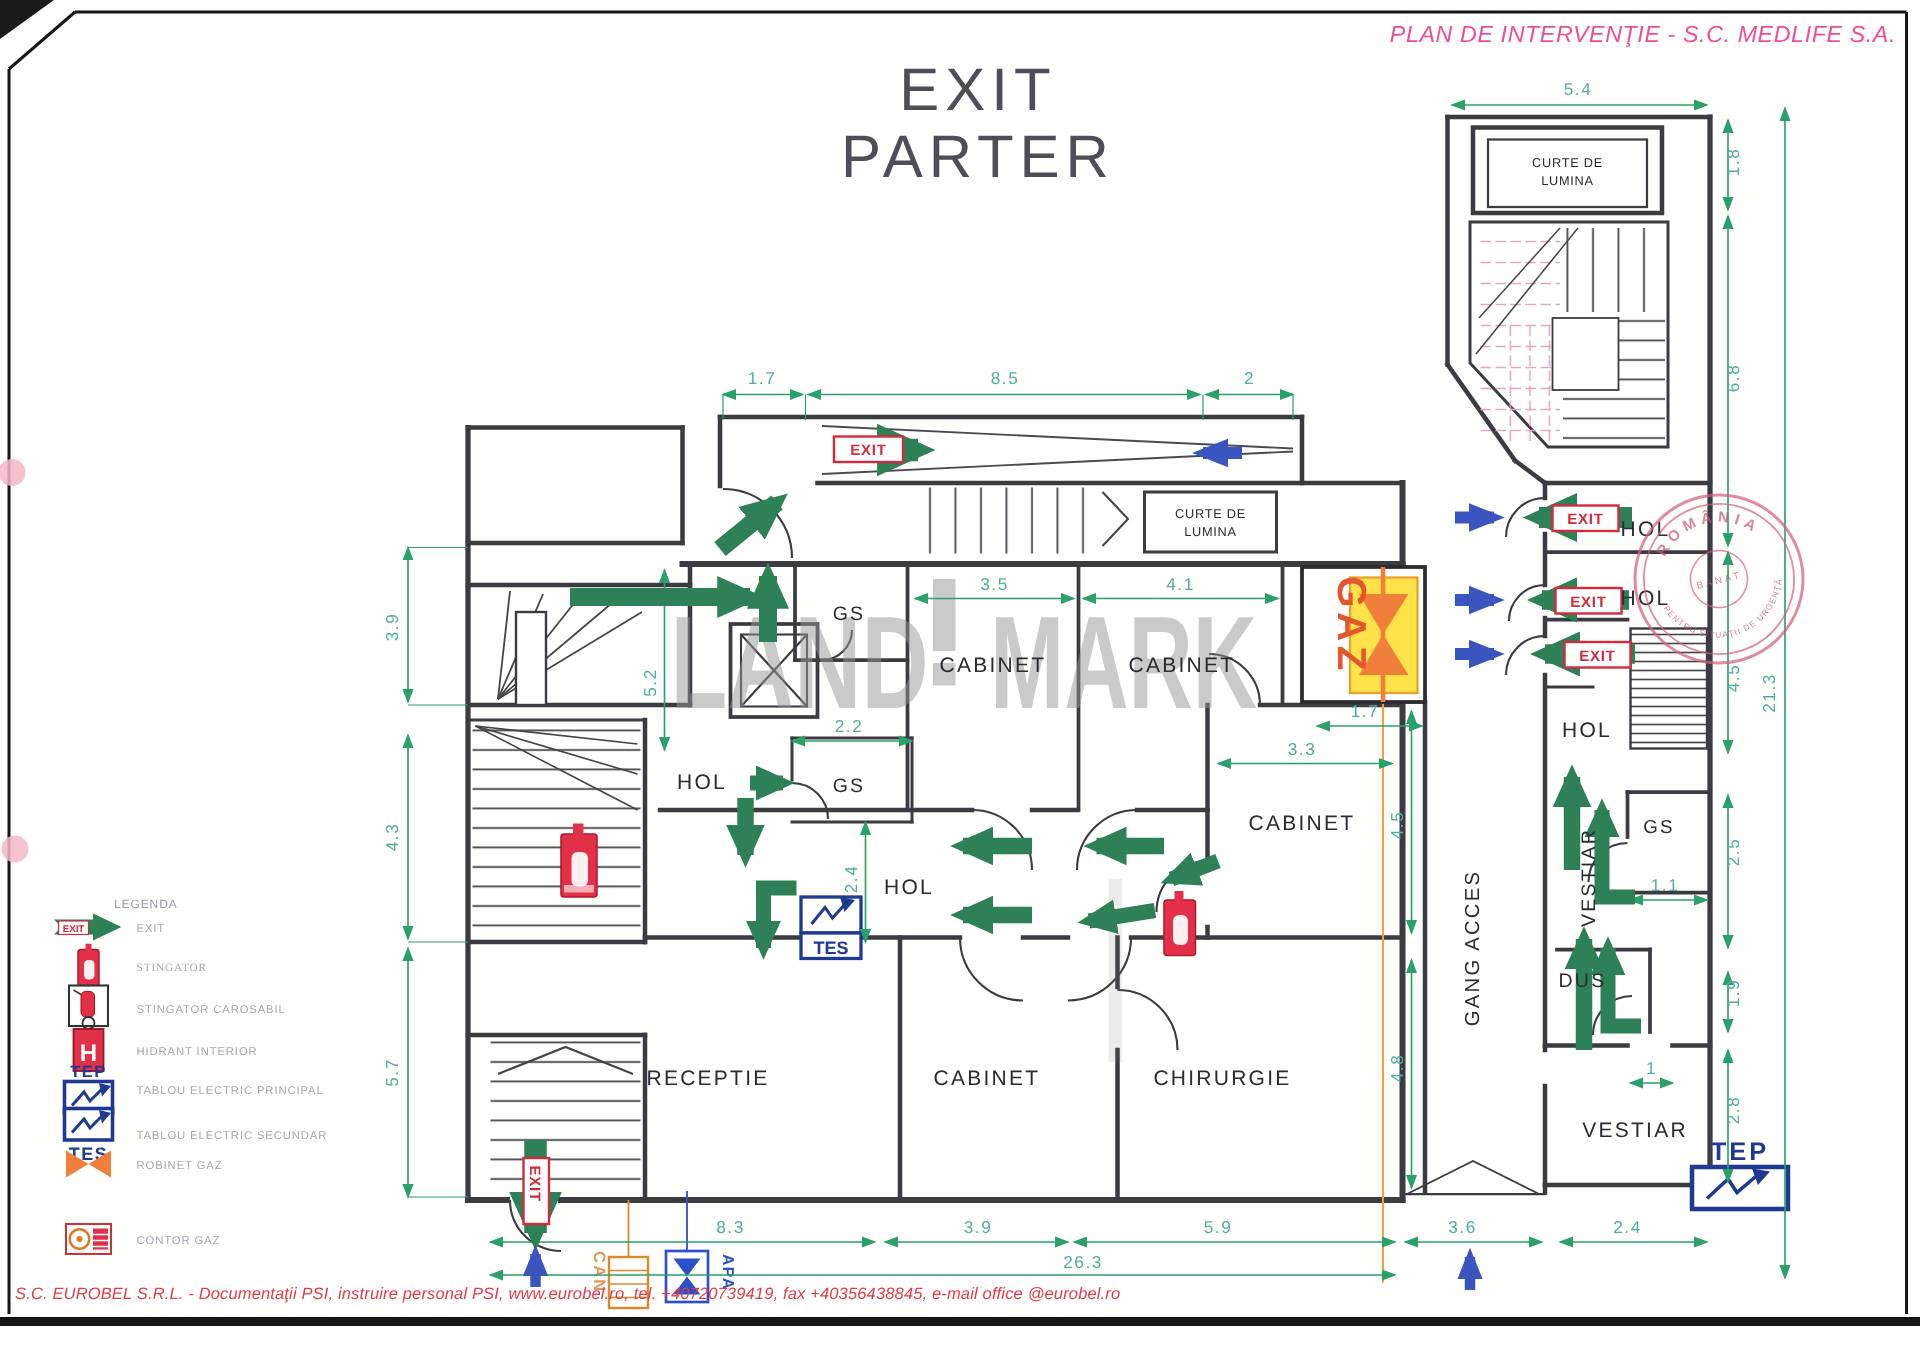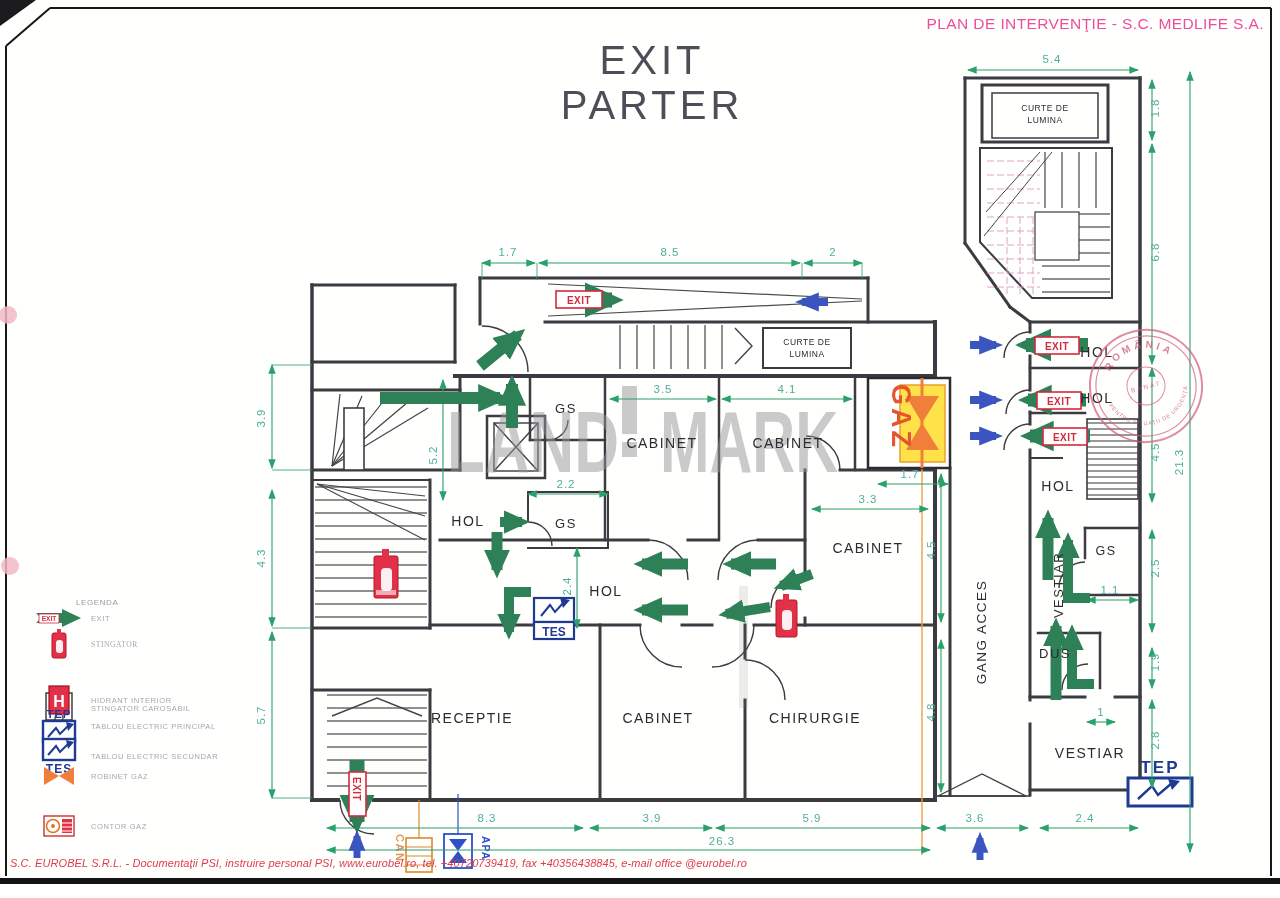--- a/index.html
+++ b/index.html
@@ -1,21 +1,21 @@
 <!DOCTYPE html>
 <html><head>
 <meta charset="utf-8">
 <style>
   html,body{margin:0;padding:0;background:#ffffff;}
   #page{position:relative;width:1280px;height:898px;background:#fffffe;overflow:hidden;
         font-family:"Liberation Sans",sans-serif;}
   svg text{font-family:"Liberation Sans",sans-serif;}
   .hdr-title{position:absolute;left:492px;top:38px;width:320px;text-align:center;
              font-size:40px;letter-spacing:4px;word-spacing:28px;color:#4e4e58;font-weight:400;}
-  .plan-label{position:absolute;right:16px;top:15px;font-size:15.5px;
+  .plan-label{position:absolute;right:16px;top:15px;font-size:15.5px;font-style:italic;
               color:#ee4d9a;letter-spacing:.4px;}
   .footer-text{position:absolute;left:10px;top:857px;font-size:11px;font-style:italic;
                color:#e13b49;letter-spacing:.1px;white-space:nowrap;text-align:right;}
   .legend{position:absolute;left:0;top:0;width:260px;height:808px;pointer-events:none;}
   .lg-row{position:absolute;left:36px;display:flex;align-items:center;gap:9px;height:28px;}
   .lg-ic{width:46px;display:flex;justify-content:center;align-items:center;flex:0 0 46px;}
   .lg-label{font-size:7.5px;color:#a6a6b2;letter-spacing:.6px;text-transform:uppercase;}
   .lg-title{color:#9a9aa6;font-size:8px;}
 </style>
 </head>
@@ -487,21 +487,21 @@
     <span class="lg-ic">
       <svg width="18" height="30" viewBox="0 0 18 30">
         <rect x="2" y="4" width="14" height="25" rx="2" fill="#e23048" stroke="#b01828"></rect>
         <rect x="7" y="0" width="4" height="5" fill="#e23048"></rect>
         <rect x="6" y="11" width="7" height="13" rx="3" fill="#fff" opacity="0.92"></rect>
       </svg>
         </span>
     <span class="lg-label">STINGATOR</span>
   </div>
 
-  <div class="lg-row" style="top:694px;">
+  <div class="lg-row" style="top:658px;">
     <span class="lg-ic">
       <svg width="28" height="32" viewBox="0 0 28 32">
         <rect x="1" y="1" width="26" height="27" fill="#fff" stroke="#333" stroke-width="1.4"></rect>
         <rect x="9" y="5" width="9" height="17" rx="3" fill="#e23048" stroke="#a00" stroke-width="0.6"></rect>
         <path d="M9,7 L4,4" stroke="#333" stroke-width="1"></path>
         <circle cx="14" cy="26" r="4" fill="none" stroke="#333" stroke-width="1.2"></circle>
       </svg>
         </span>
     <span class="lg-label">STINGATOR CAROSABIL</span>
   </div>

